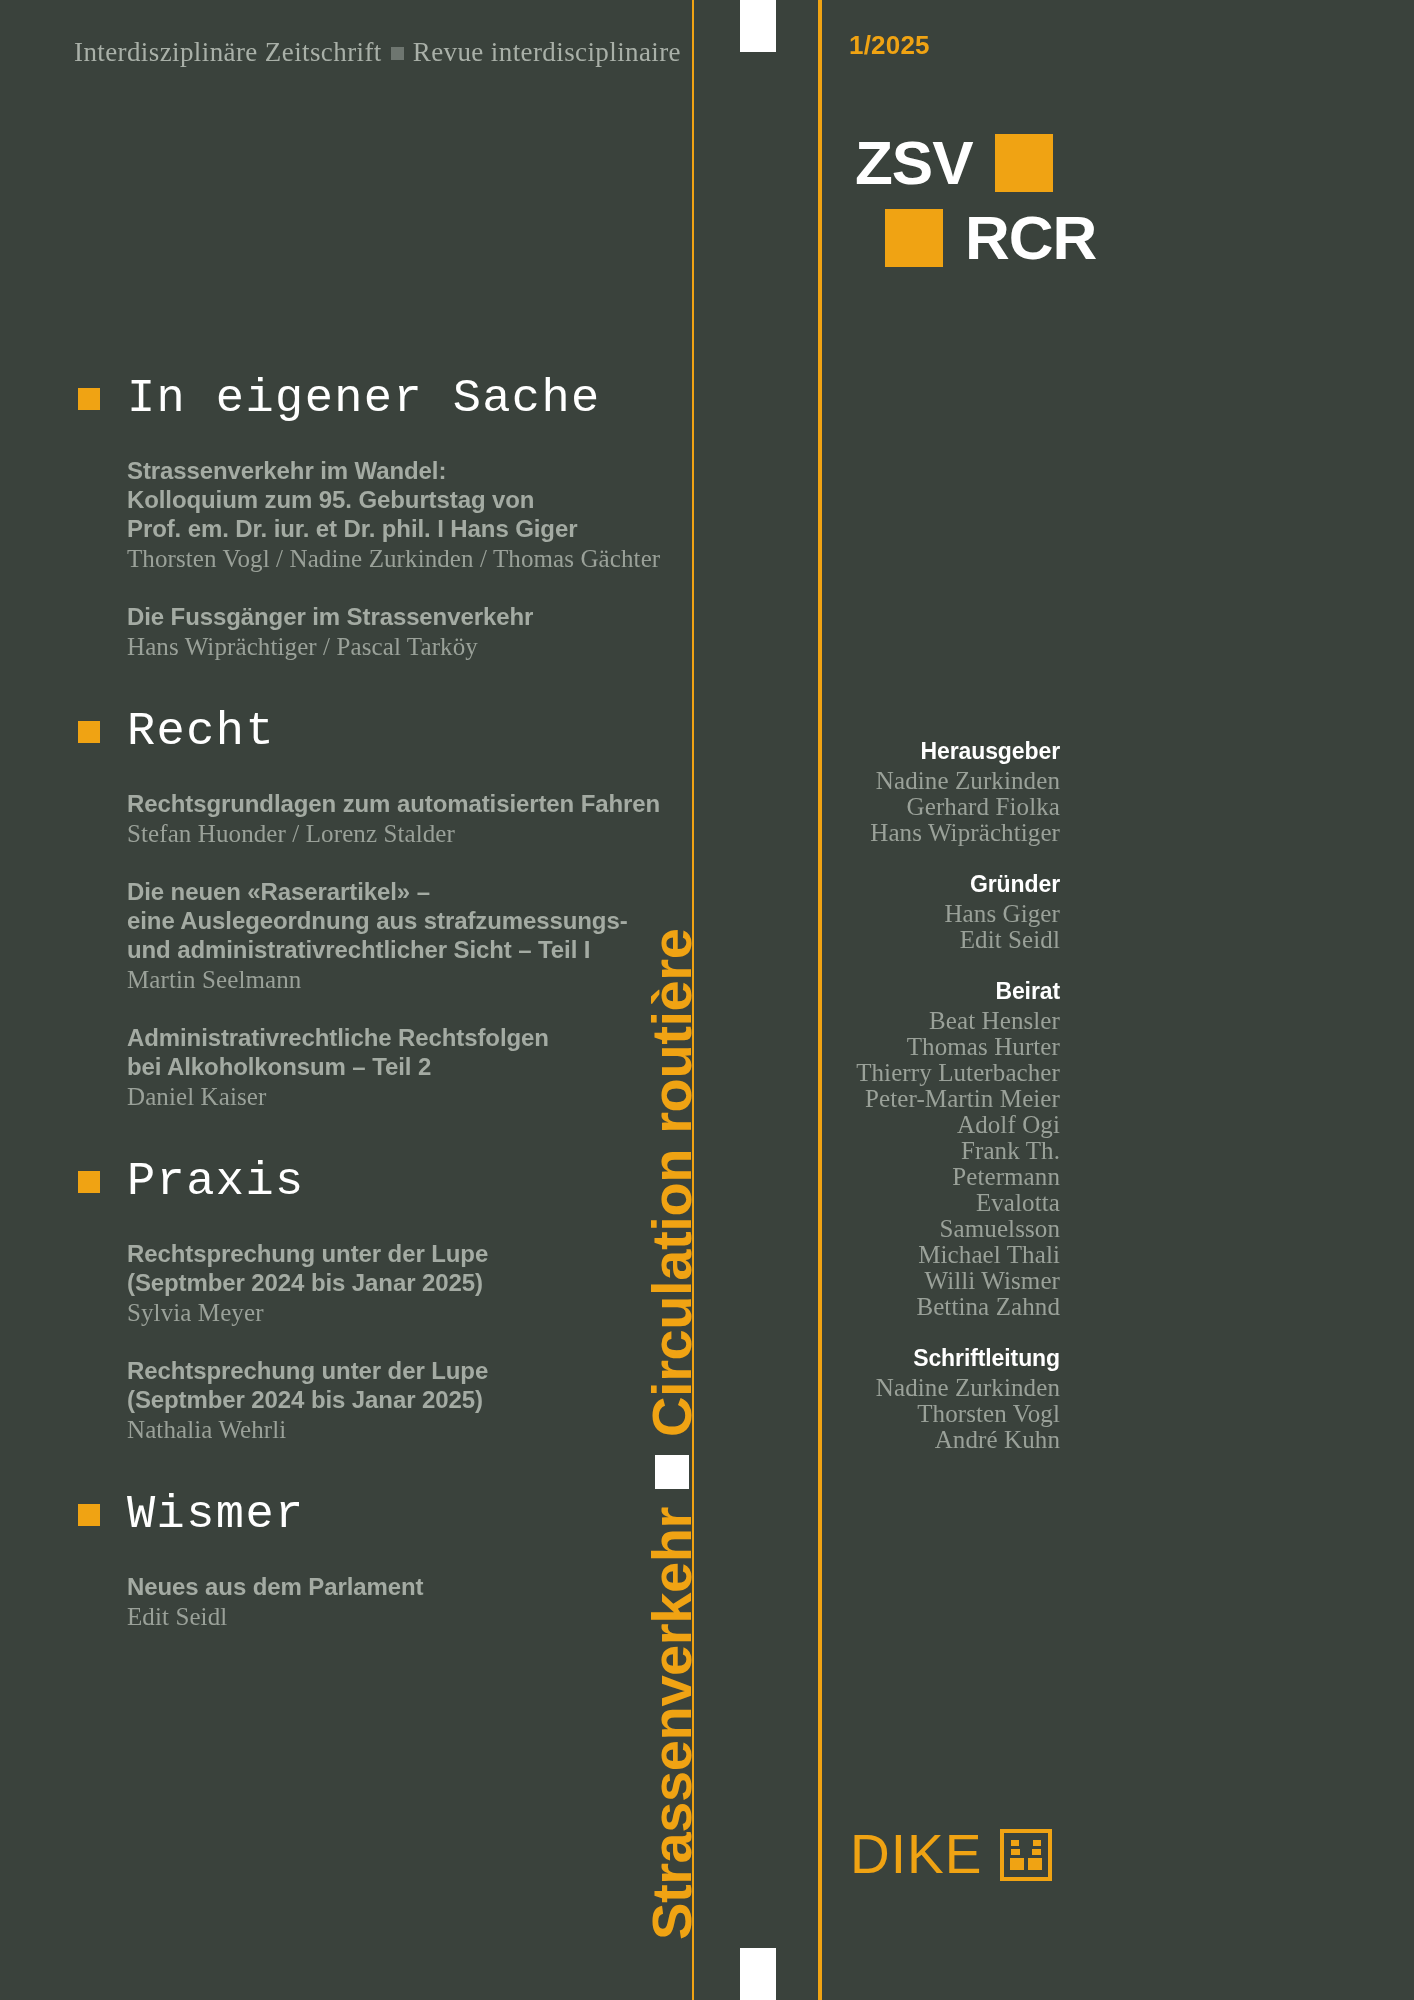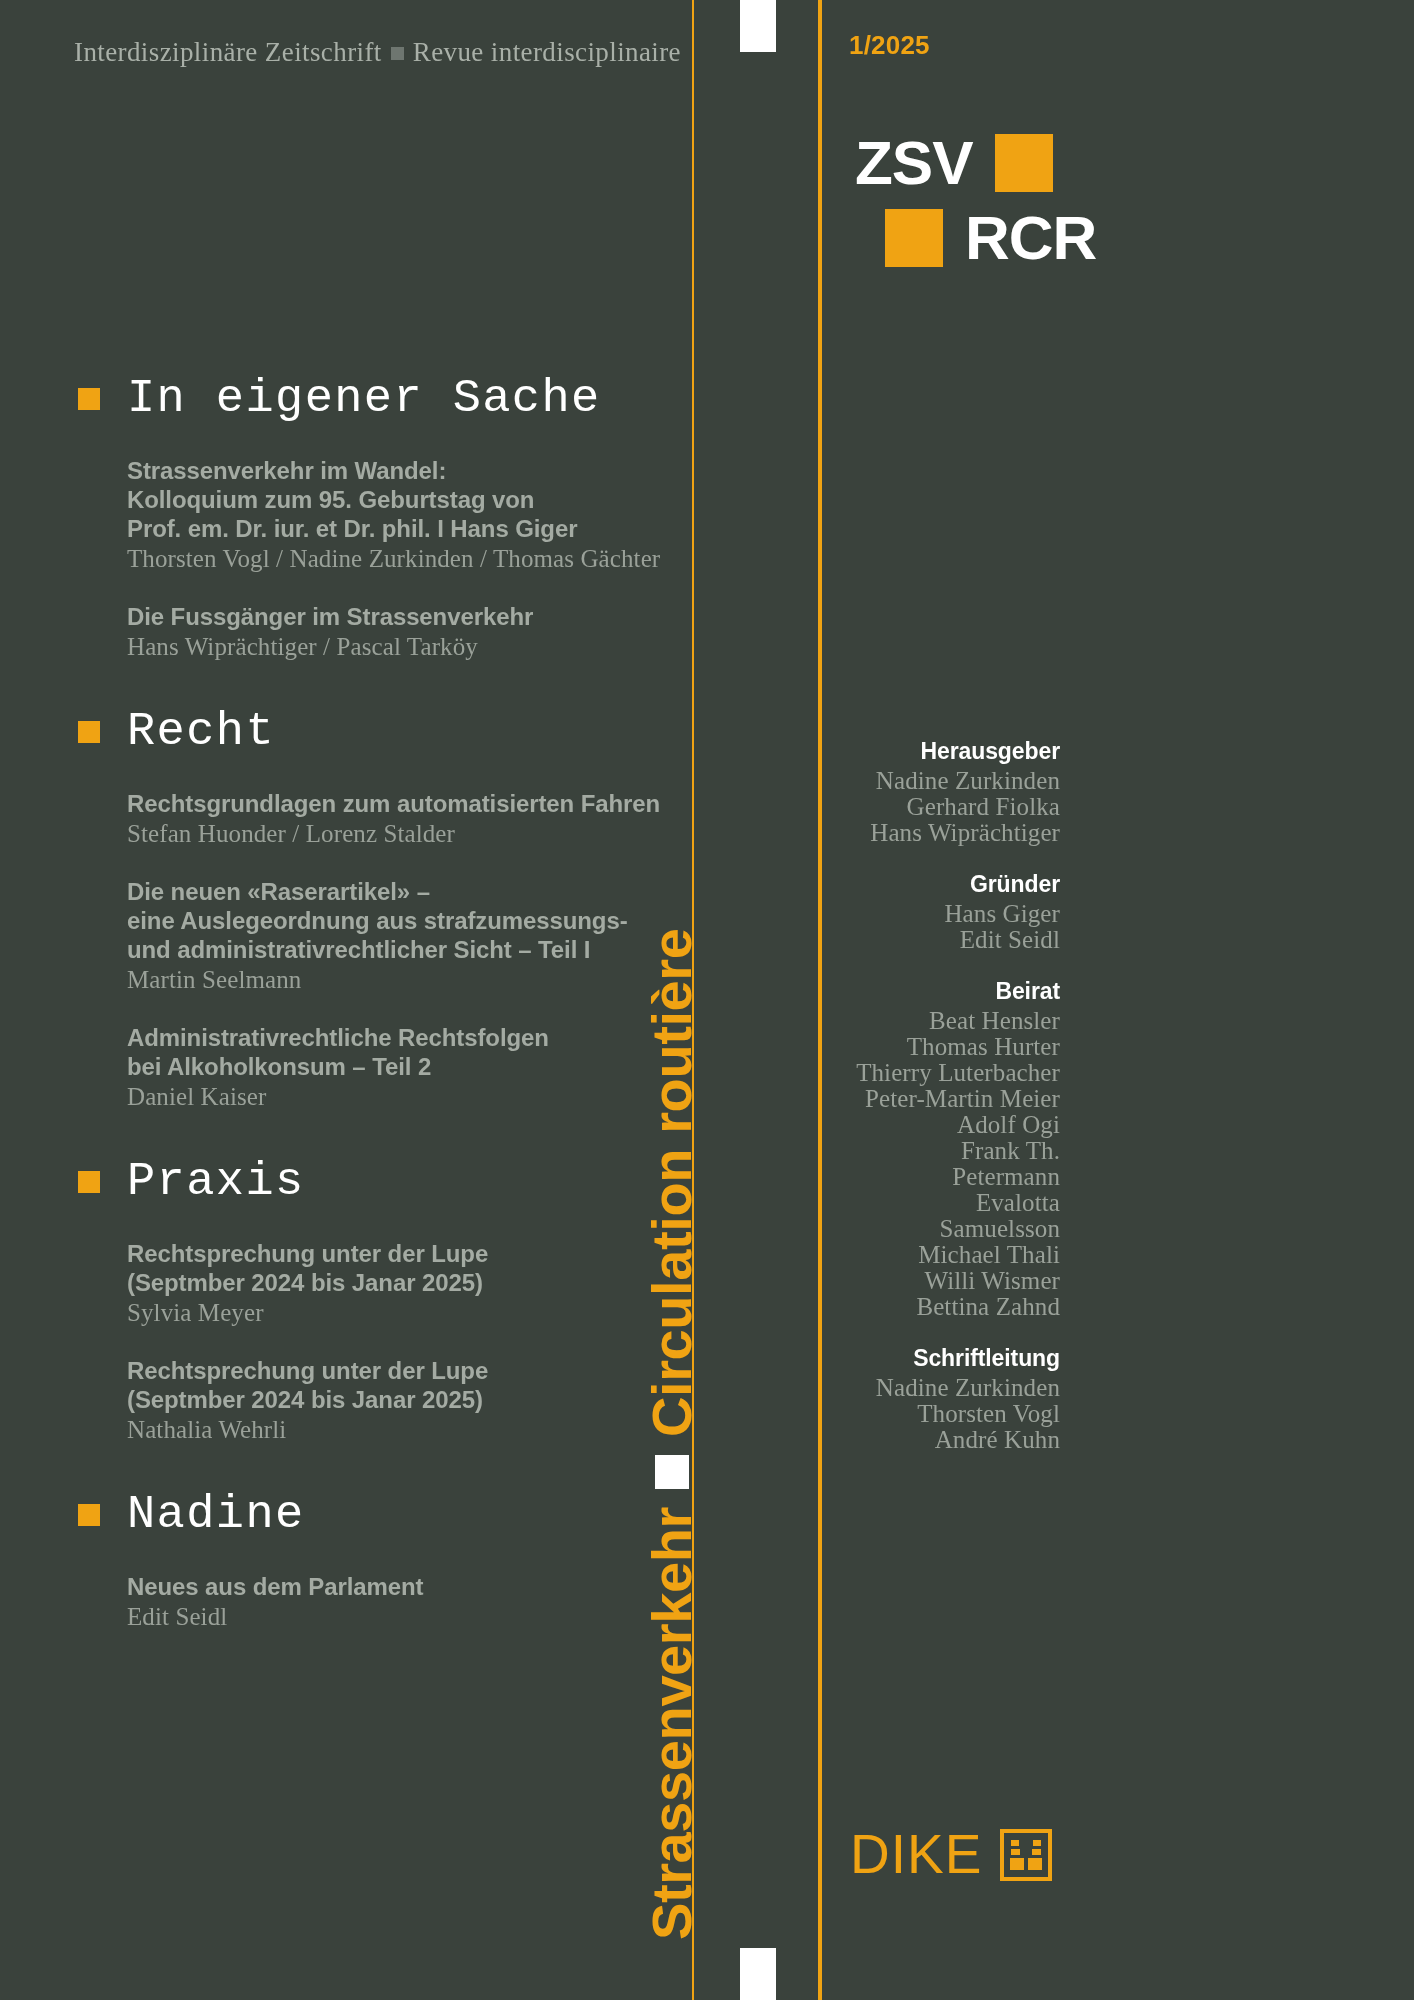--- a/index.html
+++ b/index.html
@@ -324,21 +324,21 @@
           <div class="article">
             <div class="art-title" style="white-space: pre-line;">Rechtsprechung unter der Lupe
 (Septmber 2024 bis Janar 2025)</div>
             <div class="art-authors">Nathalia Wehrli</div>
           </div>
         </div>
       </div>
       <div class="section">
         <div class="sec-head">
           <span class="sec-bullet"></span>
-          <span class="sec-title">Nadine</span>
+          <span class="sec-title">Wismer</span>
         </div>
         <div class="articles">
           <div class="article">
             <div class="art-title" style="white-space: pre-line;">Neues aus dem Parlament</div>
             <div class="art-authors">Edit Seidl</div>
           </div>
         </div>
       </div>
     </div>
 

